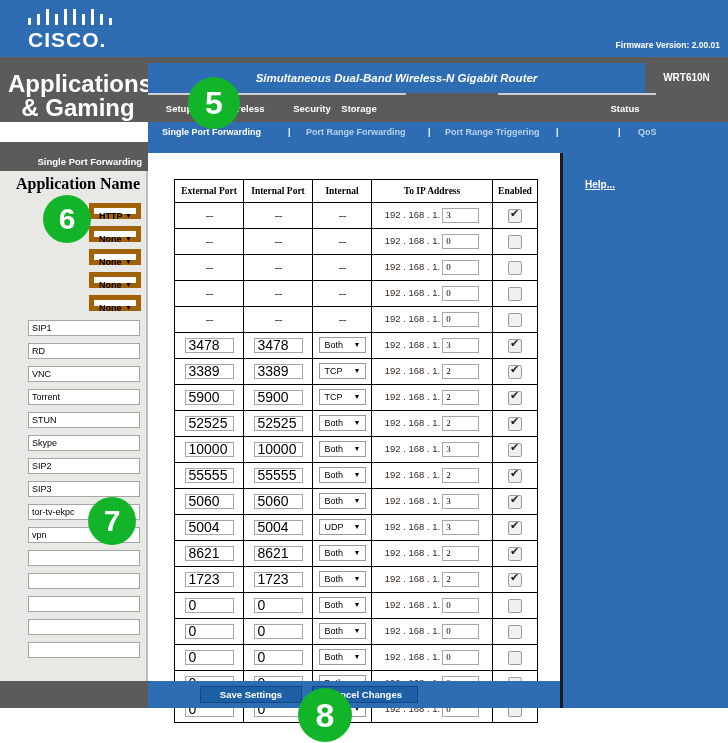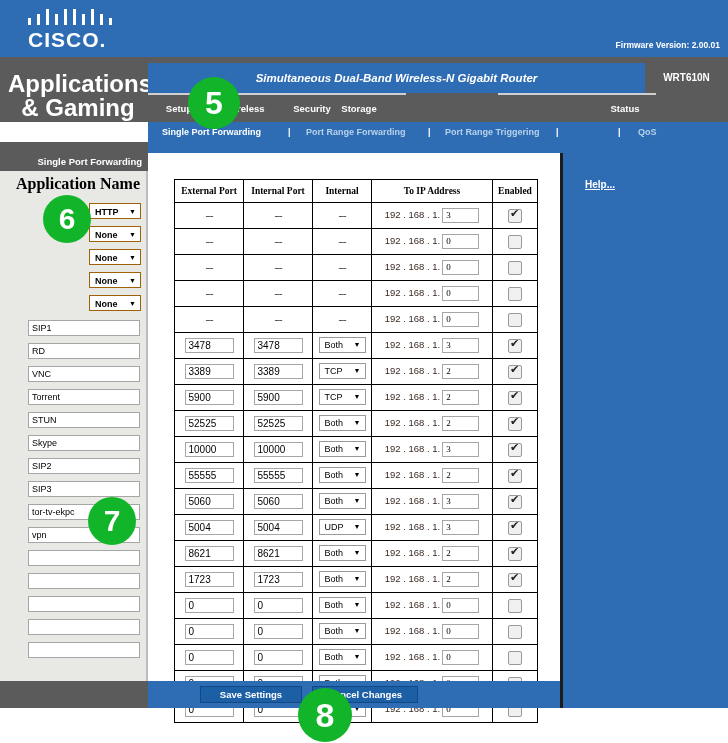--- a/index.html
+++ b/index.html
@@ -43,39 +43,39 @@
   #stripleft{position:absolute;left:0;top:142px;width:148px;height:11px;background:#5b5b5b;}
 
   
   #sidebar{position:absolute;left:0;top:153px;width:148px;height:528px;background:#e8e8e4;
      border-right:2px solid #bdbdbd;box-sizing:border-box;}
   #sbheader{position:absolute;left:0;top:0;width:148px;height:18px;background:#5b5b5b;
      color:#fff;font-size:9.5px;font-weight:bold;text-align:right;line-height:18px;padding-right:6px;
      box-sizing:border-box;}
   #appname-label{position:absolute;right:6px;top:22px;font-family:"Liberation Serif",serif;
      font-size:16px;font-weight:bold;color:#000;}
-  .sel{position:absolute;right:5px;width:52px;height:16px;background:#fff;border:1px solid #a16207;
+  .sel{position:absolute;right:5px;width:52px;height:16px;background:#fff;border:5px solid #a16207;
      box-sizing:border-box;font-size:9px;color:#000;text-align:right;}
   .sel span.v{position:absolute;left:5px;top:1px;line-height:14px;font-weight:bold;}
   .sel span.ar{position:absolute;right:4px;top:1px;line-height:14px;font-size:7px;}
   .txt{position:absolute;left:28px;width:112px;height:16px;background:#fff;border:1px solid #a6a6a6;
      box-sizing:border-box;font-size:9px;color:#000;line-height:14px;padding-left:3px;}
 
   
   #content{position:absolute;left:148px;top:153px;width:412px;height:528px;background:#ffffff;}
   #tablewrap{position:absolute;left:26px;top:26px;}
   table.fwd{border-collapse:collapse;font-family:"Liberation Serif",serif;}
   table.fwd th{border:1px solid #000;font-size:9.5px;font-weight:bold;height:20px;
      font-family:"Liberation Serif",serif;color:#000;}
   table.fwd td{border:1px solid #000;height:23px;text-align:center;vertical-align:middle;
      font-size:9px;}
   .w-ext{width:66px;} .w-int{width:66px;} .w-proto{width:56px;} .w-ip{width:118px;margin-top:12px;} .w-en{width:42px;margin-left:48px;}
   .dash{color:#444;font-family:"Liberation Sans",sans-serif;font-size:10px;letter-spacing:-1px;}
   .portbox{width:49px;height:15px;border:1px solid #a6a6a6;background:#fff;
-     font-family:"Liberation Sans",sans-serif;font-size:10px;line-height:13px;text-align:left;
+     font-family:"Liberation Sans",sans-serif;font-size:14px;line-height:13px;text-align:left;
      padding-left:3px;box-sizing:border-box;display:inline-block;}
   .protosel{width:47px;height:16px;border:1px solid #9a9a9a;background:#fff;position:relative;
      display:inline-block;font-family:"Liberation Sans",sans-serif;font-size:9px;box-sizing:border-box;}
   .protosel .pv{position:absolute;left:5px;top:0;line-height:14px;}
   .protosel .pa{position:absolute;right:4px;top:0;line-height:14px;font-size:7px;}
   .iprow{font-family:"Liberation Sans",sans-serif;font-size:9.5px;color:#3a2a22;white-space:nowrap;}
   .ipbox{width:37px;height:15px;border:1px solid #a6a6a6;background:#fff;display:inline-block;
      font-size:9px;line-height:13px;text-align:left;padding-left:3px;box-sizing:border-box;
      vertical-align:middle;color:#000;}
   .chk{width:12px;height:12px;border:1px solid #9a9a9a;background:#f0f0f0;display:inline-block;

